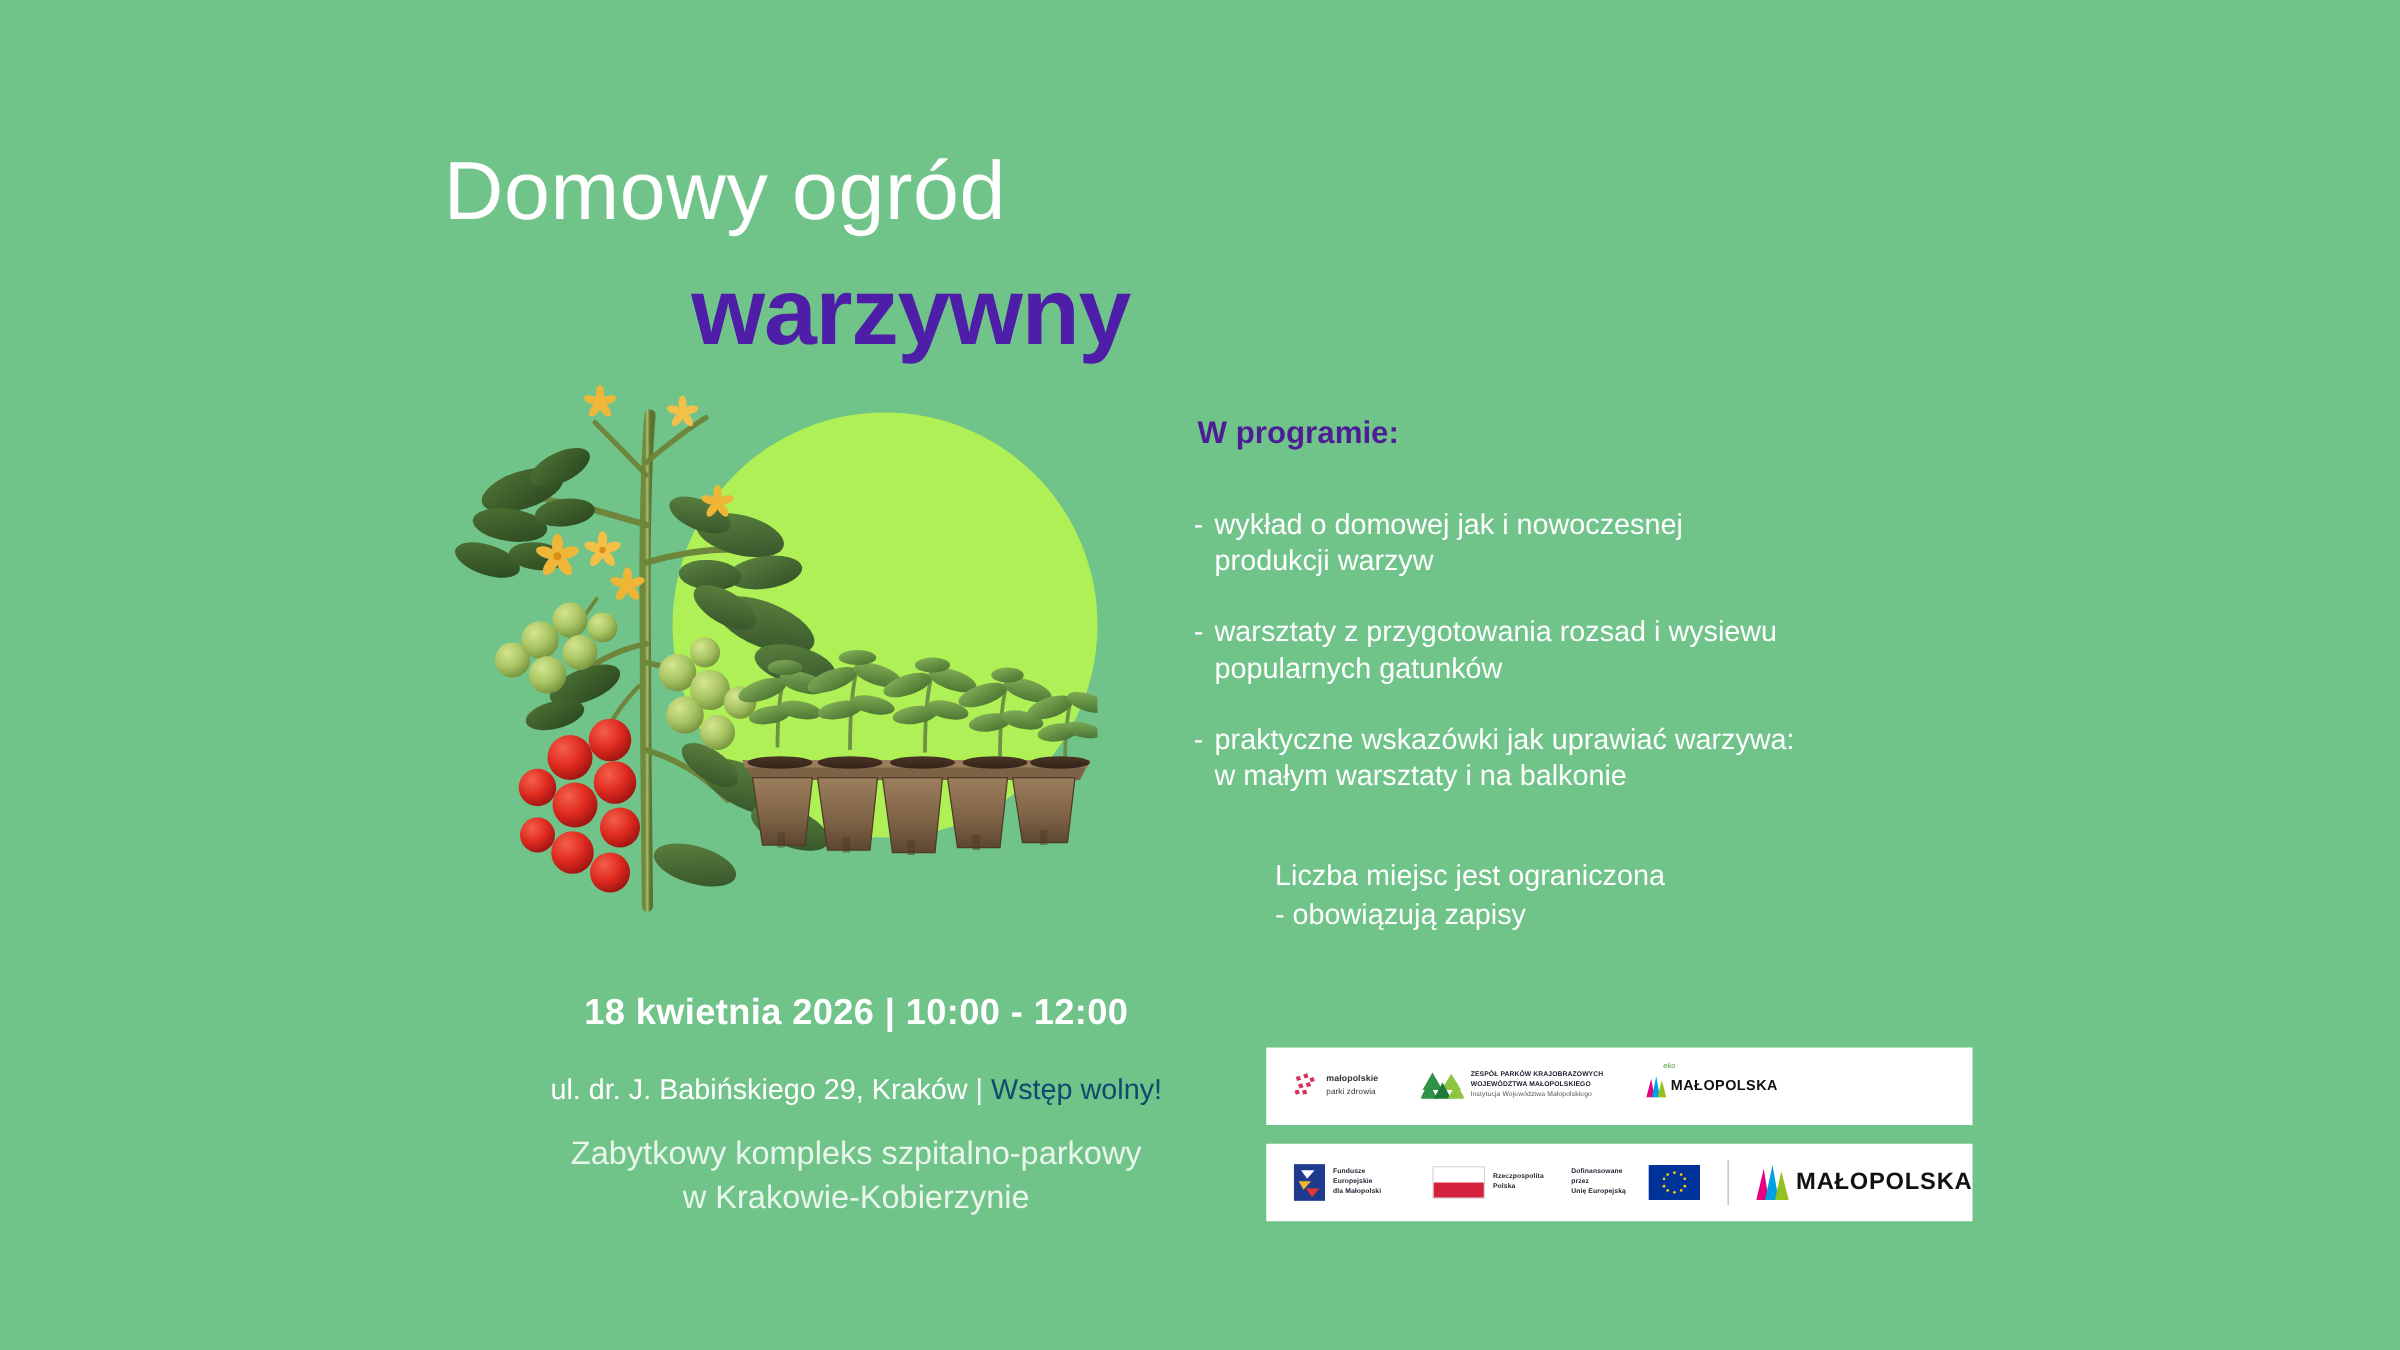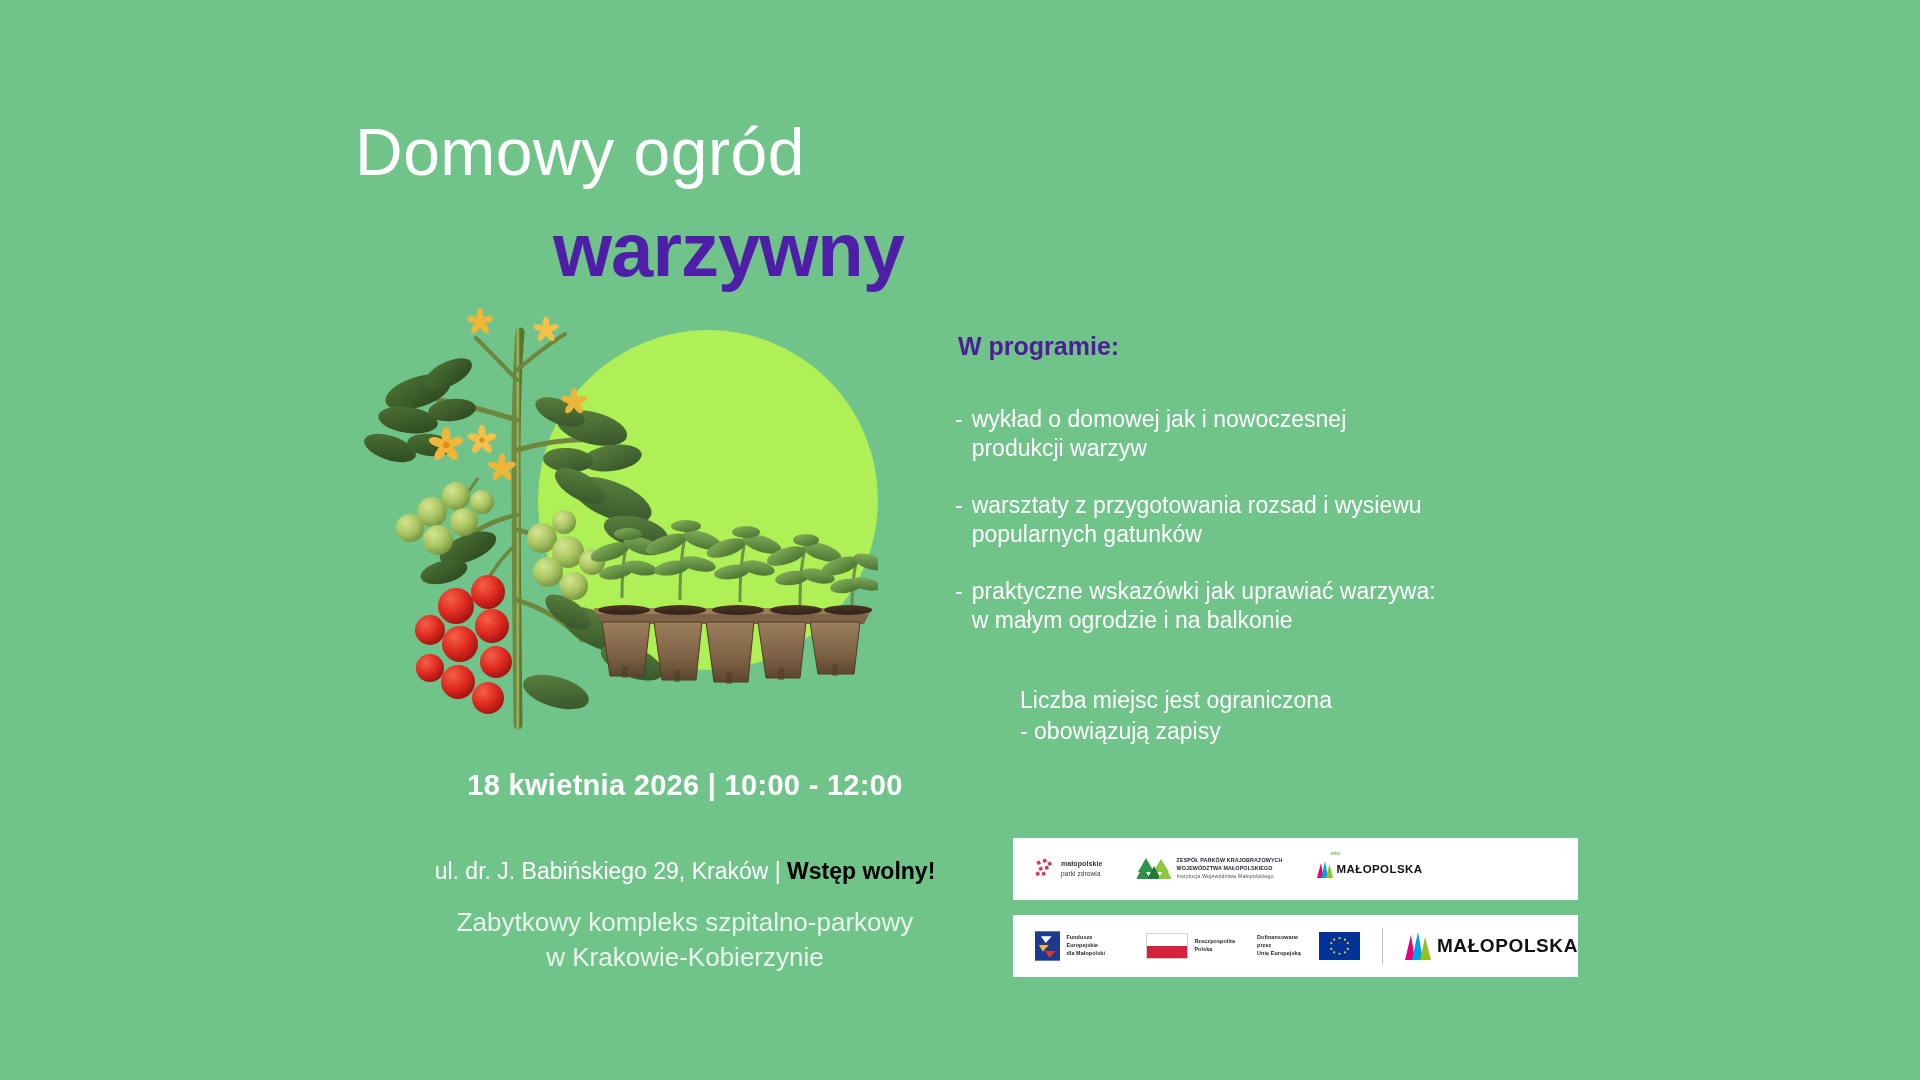--- a/index.html
+++ b/index.html
@@ -61,29 +61,29 @@
 
   .limited-note{
     position:absolute; left:1020px; top:685px;
     width:460px; text-align:left;
     color:#ffffff; font-size:23px; line-height:1.35;
     white-space:pre-line;
   }
 
   
   .date-line{
-    position:absolute; left:405px; top:769px; width:560px;
+    position:absolute; left:405px; top:794px; width:560px;
     text-align:center; color:#ffffff;
     font-size:29px; font-weight:bold; letter-spacing:0.3px;
   }
   .address-line{
     position:absolute; left:375px; top:858px; width:620px;
     text-align:center; color:#ffffff; font-size:23px;
   }
-  .address-line .free{ color:#000000; font-weight:bold; }
+  .address-line .free{ color:#0c4a6e; font-weight:normal; }
   .venue-line{
     position:absolute; left:395px; top:905px; width:580px;
     text-align:center; color:#e9f6ec; font-size:26px;
     line-height:1.35; white-space:pre-line;
   }
 
   
   .sponsor-bar{
     position:absolute; background:#ffffff;
     display:flex; align-items:center;
@@ -390,21 +390,21 @@
 produkcji warzyw</span>
     </div>
     <div class="program-item">
       <span class="program-dash">-</span>
       <span class="program-text">warsztaty z przygotowania rozsad i wysiewu
 popularnych gatunków</span>
     </div>
     <div class="program-item">
       <span class="program-dash">-</span>
       <span class="program-text">praktyczne wskazówki jak uprawiać warzywa:
-w małym ogrodzie i na balkonie</span>
+w małym warsztaty i na balkonie</span>
     </div>
   </div>
 
   <div class="limited-note">Liczba miejsc jest ograniczona
 - obowiązują zapisy</div>
 
   <div class="date-line">18 kwietnia 2026 | 10:00 - 12:00</div>
 
   <div class="address-line">
     <span>ul. dr. J. Babińskiego 29, Kraków | </span><span class="free">Wstęp wolny!</span>

